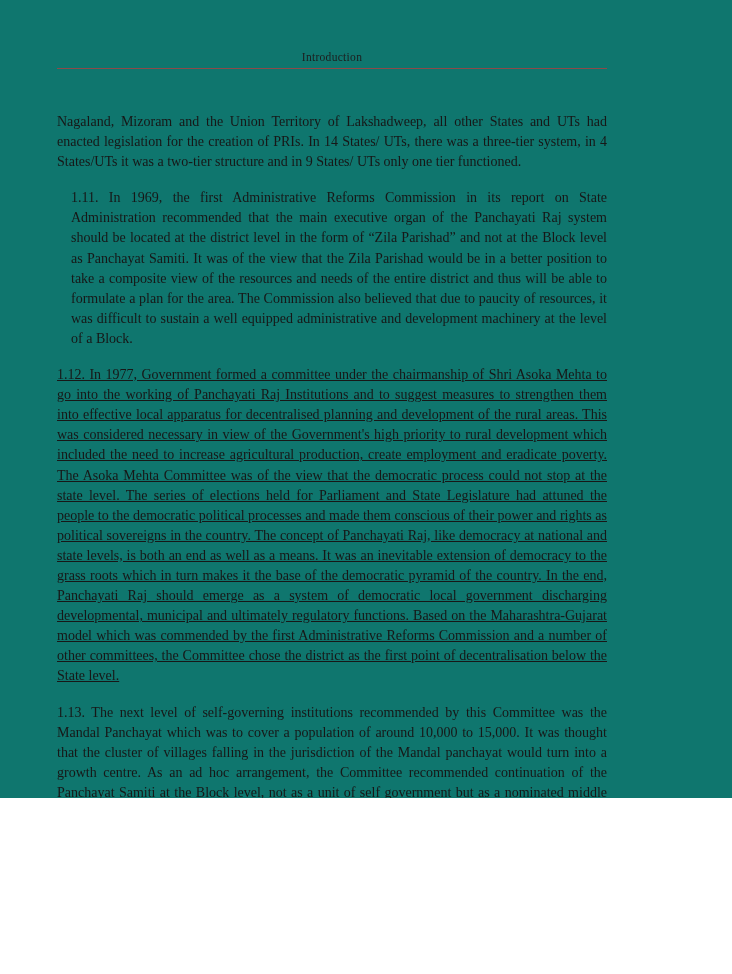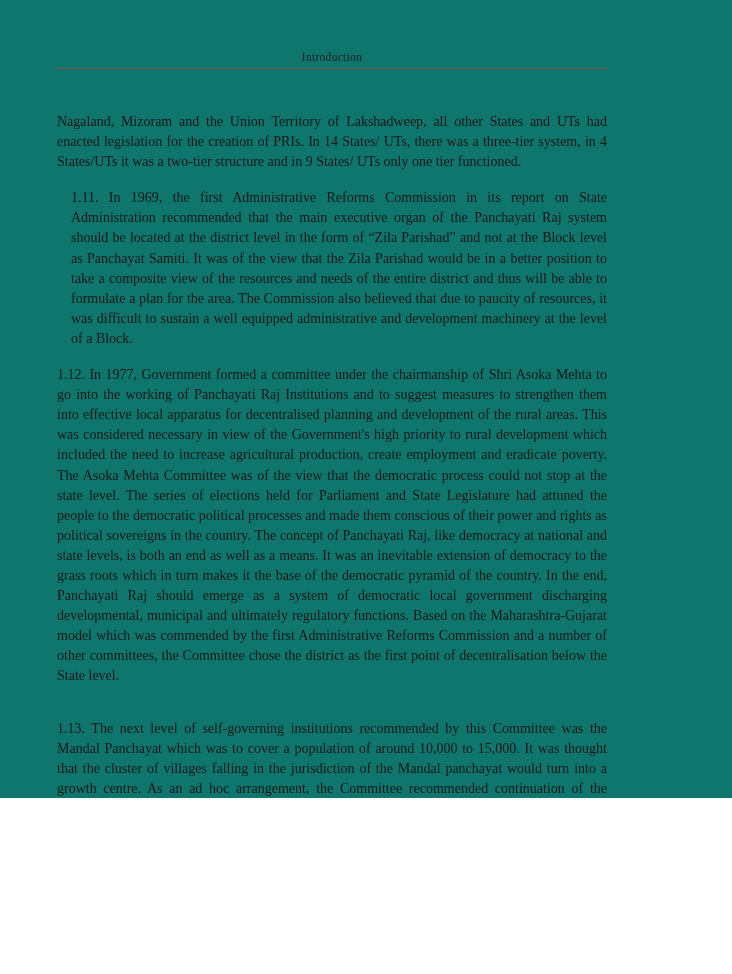--- a/index.html
+++ b/index.html
@@ -63,21 +63,21 @@
     line-height: 20.1px;
     margin: 0 0 14px 0;
     color: #171717;
     hyphens: none;
   }
   .para:last-child { margin-bottom: 0; }
 
   
   .para-lead   { margin-bottom: 16px; }
   .para-111    { margin-bottom: 16px; margin-left: 14px; }
-  .para-112    { margin-bottom: 32px; }
+  .para-112    { margin-bottom: 16px; text-decoration: underline; }
   .para-113    { margin-bottom: 0; }
 
   
   .page-badge {
     position: absolute;
     left: 650px;
     top: 890px;
     width: 29px;
     height: 29px;
     background: #7a1416;

